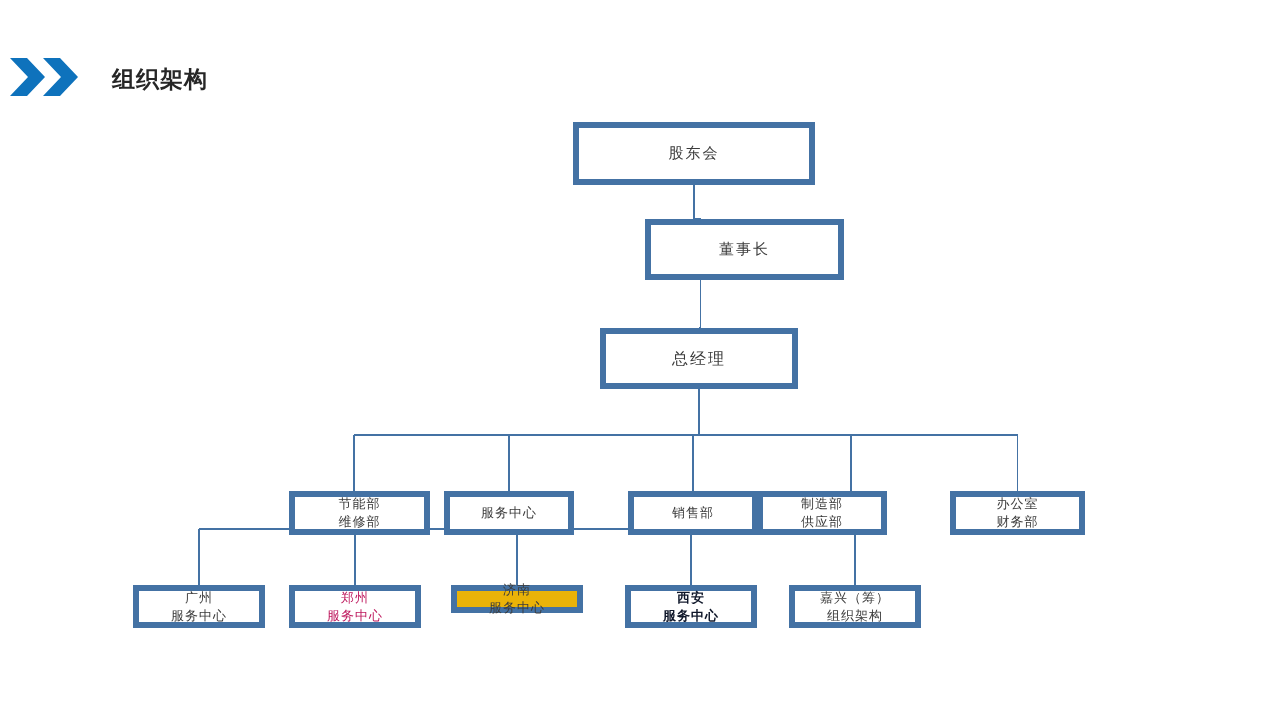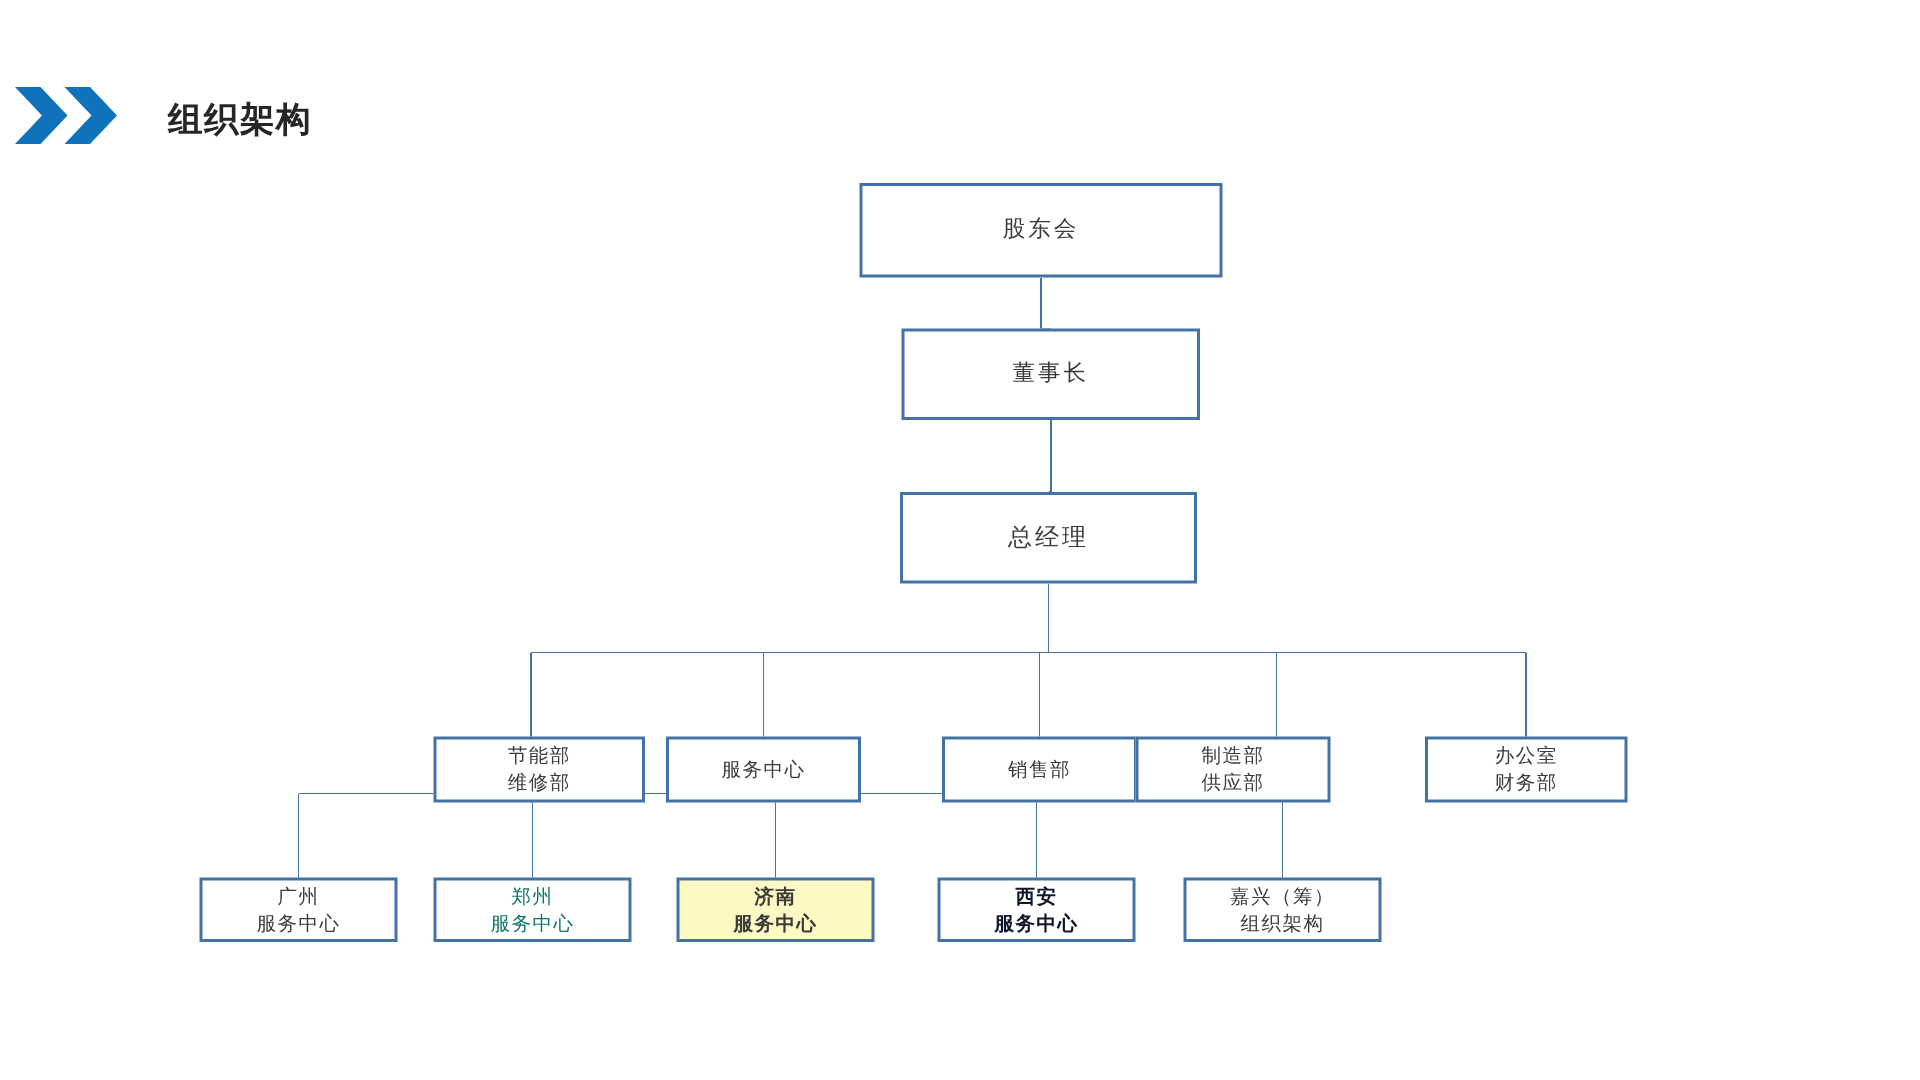--- a/index.html
+++ b/index.html
@@ -58,33 +58,33 @@
     left: 0;
     top: 0;
     width: 1280px;
     height: 720px;
     pointer-events: none;
   }
 
   .node {
     position: absolute;
     box-sizing: border-box;
-    border: 2px solid #84cc16;
+    border: 6px solid #84cc16;
     background: #ffffff;
     display: flex;
     align-items: center;
     justify-content: center;
     text-align: center;
     color: #3b3b3b;
     letter-spacing: 2px;
     line-height: 1.35;
     white-space: pre-line;
   }
   .node.level-1 { font-size: 15px; }
-  .node.level-2 { font-size: 15px; }
+  .node.level-2 { font-size: 15px; margin-left: 44px; }
   .node.level-3 { font-size: 16px; }
   .node.level-4 { font-size: 13px; letter-spacing: 1px; }
   .node.level-5 { font-size: 13px; letter-spacing: 1px; }
 </style>
 </head>
 <body>
 
 <div id="page-header">
   <div id="chevron-icon">
     <svg width="72" height="38" viewBox="0 0 72 38" xmlns="http://www.w3.org/2000/svg">
@@ -125,22 +125,22 @@
       <div class="node level-4" style="left: 289px; top: 491px; width: 141px; height: 44px; border-color: rgb(68, 114, 164); background: rgb(255, 255, 255); color: rgb(59, 59, 59);">节能部
 维修部</div>
       <div class="node level-4" style="left: 444px; top: 491px; width: 130px; height: 44px; border-color: rgb(68, 114, 164); background: rgb(255, 255, 255); color: rgb(59, 59, 59);">服务中心</div>
       <div class="node level-4" style="left: 628px; top: 491px; width: 130px; height: 44px; border-color: rgb(68, 114, 164); background: rgb(255, 255, 255); color: rgb(59, 59, 59);">销售部</div>
       <div class="node level-4" style="left: 757px; top: 491px; width: 130px; height: 44px; border-color: rgb(68, 114, 164); background: rgb(255, 255, 255); color: rgb(59, 59, 59);">制造部
 供应部</div>
       <div class="node level-4" style="left: 950px; top: 491px; width: 135px; height: 44px; border-color: rgb(68, 114, 164); background: rgb(255, 255, 255); color: rgb(59, 59, 59);">办公室
 财务部</div>
       <div class="node level-5" style="left: 133px; top: 585px; width: 132px; height: 43px; border-color: rgb(68, 114, 164); background: rgb(255, 255, 255); color: rgb(59, 59, 59);">广州
 服务中心</div>
-      <div class="node level-5" style="left: 289px; top: 585px; width: 132px; height: 43px; border-color: rgb(68, 114, 164); background: rgb(255, 255, 255); color: #0f766e;">郑州
+      <div class="node level-5" style="left: 289px; top: 585px; width: 132px; height: 43px; border-color: rgb(68, 114, 164); background: rgb(255, 255, 255); color: #be185d;">郑州
 服务中心</div>
-      <div class="node level-5" style="left: 451px; top: 585px; width: 132px; height: 43px; border-color: rgb(68, 114, 164); background: #fef9c3; color: rgb(59, 59, 59); font-weight: bold;">济南
+      <div class="node level-5" style="left: 451px; top: 585px; width: 132px; height: 28px; border-color: rgb(68, 114, 164); background: #eab308; color: rgb(59, 59, 59);">济南
 服务中心</div>
       <div class="node level-5" style="left: 625px; top: 585px; width: 132px; height: 43px; border-color: rgb(68, 114, 164); background: rgb(255, 255, 255); color: #0f172a; font-weight: bold;">西安
 服务中心</div>
       <div class="node level-5" style="left: 789px; top: 585px; width: 132px; height: 43px; border-color: rgb(68, 114, 164); background: rgb(255, 255, 255); color: rgb(59, 59, 59);">嘉兴（筹）
 组织架构</div>
     </div>
 </div>
 
 </body></html>

